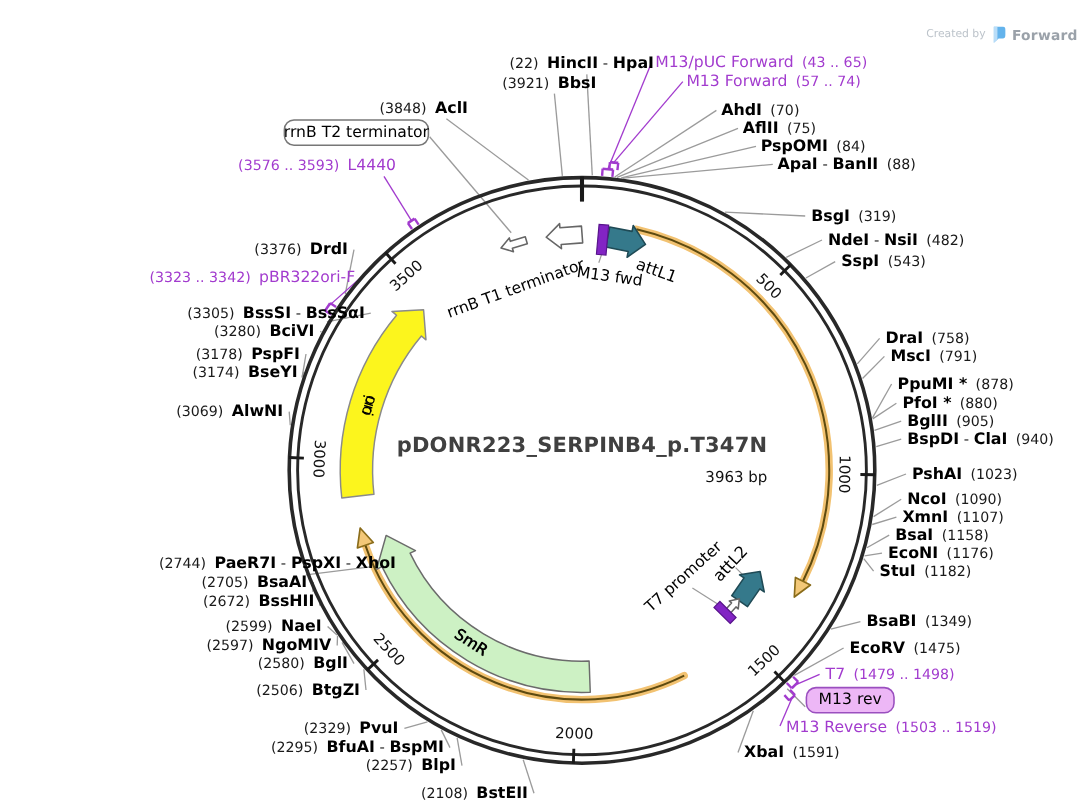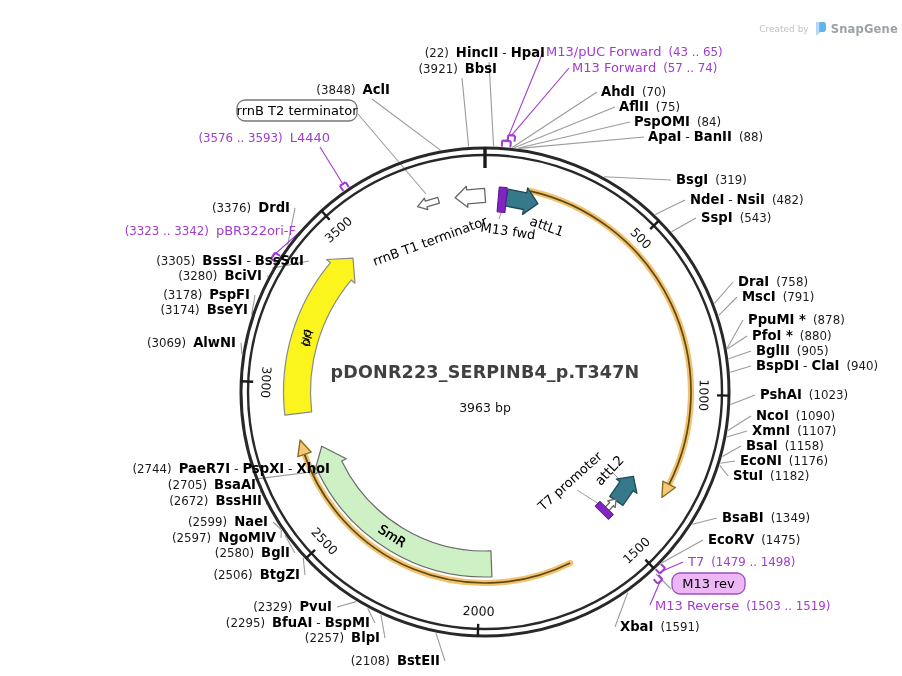--- a/index.html
+++ b/index.html
@@ -2,21 +2,21 @@
 <html><head>
 <meta charset="utf-8">
 <style>
   html,body{margin:0;padding:0;background:#fff;}
   #stage{position:relative;width:902px;height:676px;background:#ffffff;overflow:hidden;
          font-family:"DejaVu Sans","Liberation Sans",sans-serif;}
   #map{position:absolute;left:0;top:0;}
   #title-block{position:absolute;left:485px;top:362px;transform:translateX(-50%);
                text-align:center;pointer-events:none;}
   #plasmid-title{font-size:17.5px;font-weight:bold;color:#404040;letter-spacing:.2px;white-space:nowrap;}
-  #plasmid-size{font-size:12.5px;color:#111;margin-top:18px;}
+  #plasmid-size{font-size:12.5px;color:#111;margin-top:8px;text-align:right;}
   #credit{position:absolute;right:4px;top:6px;display:flex;align-items:center;gap:5px;margin-top:16px;}
   #credit .prefix{font-size:9px;color:#bcc3ca;}
   #credit .brand{font-size:11.5px;color:#9aa1a9;font-weight:600;letter-spacing:.2px;}
 </style>
 </head>
 <body>
 
 <div id="stage">
   <svg id="map" width="902" height="676" viewBox="0 0 902 676">
       <g>
@@ -197,15 +197,15 @@
     <div id="plasmid-title">pDONR223_SERPINB4_p.T347N</div>
     <div id="plasmid-size">3963 bp</div>
   </div>
 
   <div id="credit">
     <span class="prefix">Created by</span>
     <svg width="12" height="14" viewBox="0 0 12 14">
       <path d="M2.2 0 L9.5 0 Q12 0 12 3 L12 7 Q12 10 9.5 10 L6.2 10 L2.2 13.6 Z" fill="#63B3EC"></path>
       <path d="M2.2 0 L5.2 0 L5.2 11 L2.2 13.6 Z" fill="#B9DDF8"></path>
     </svg>
-    <span class="brand">SnapGene</span>
+    <span class="brand">Forward</span>
   </div>
 </div>
 
 </body></html>

